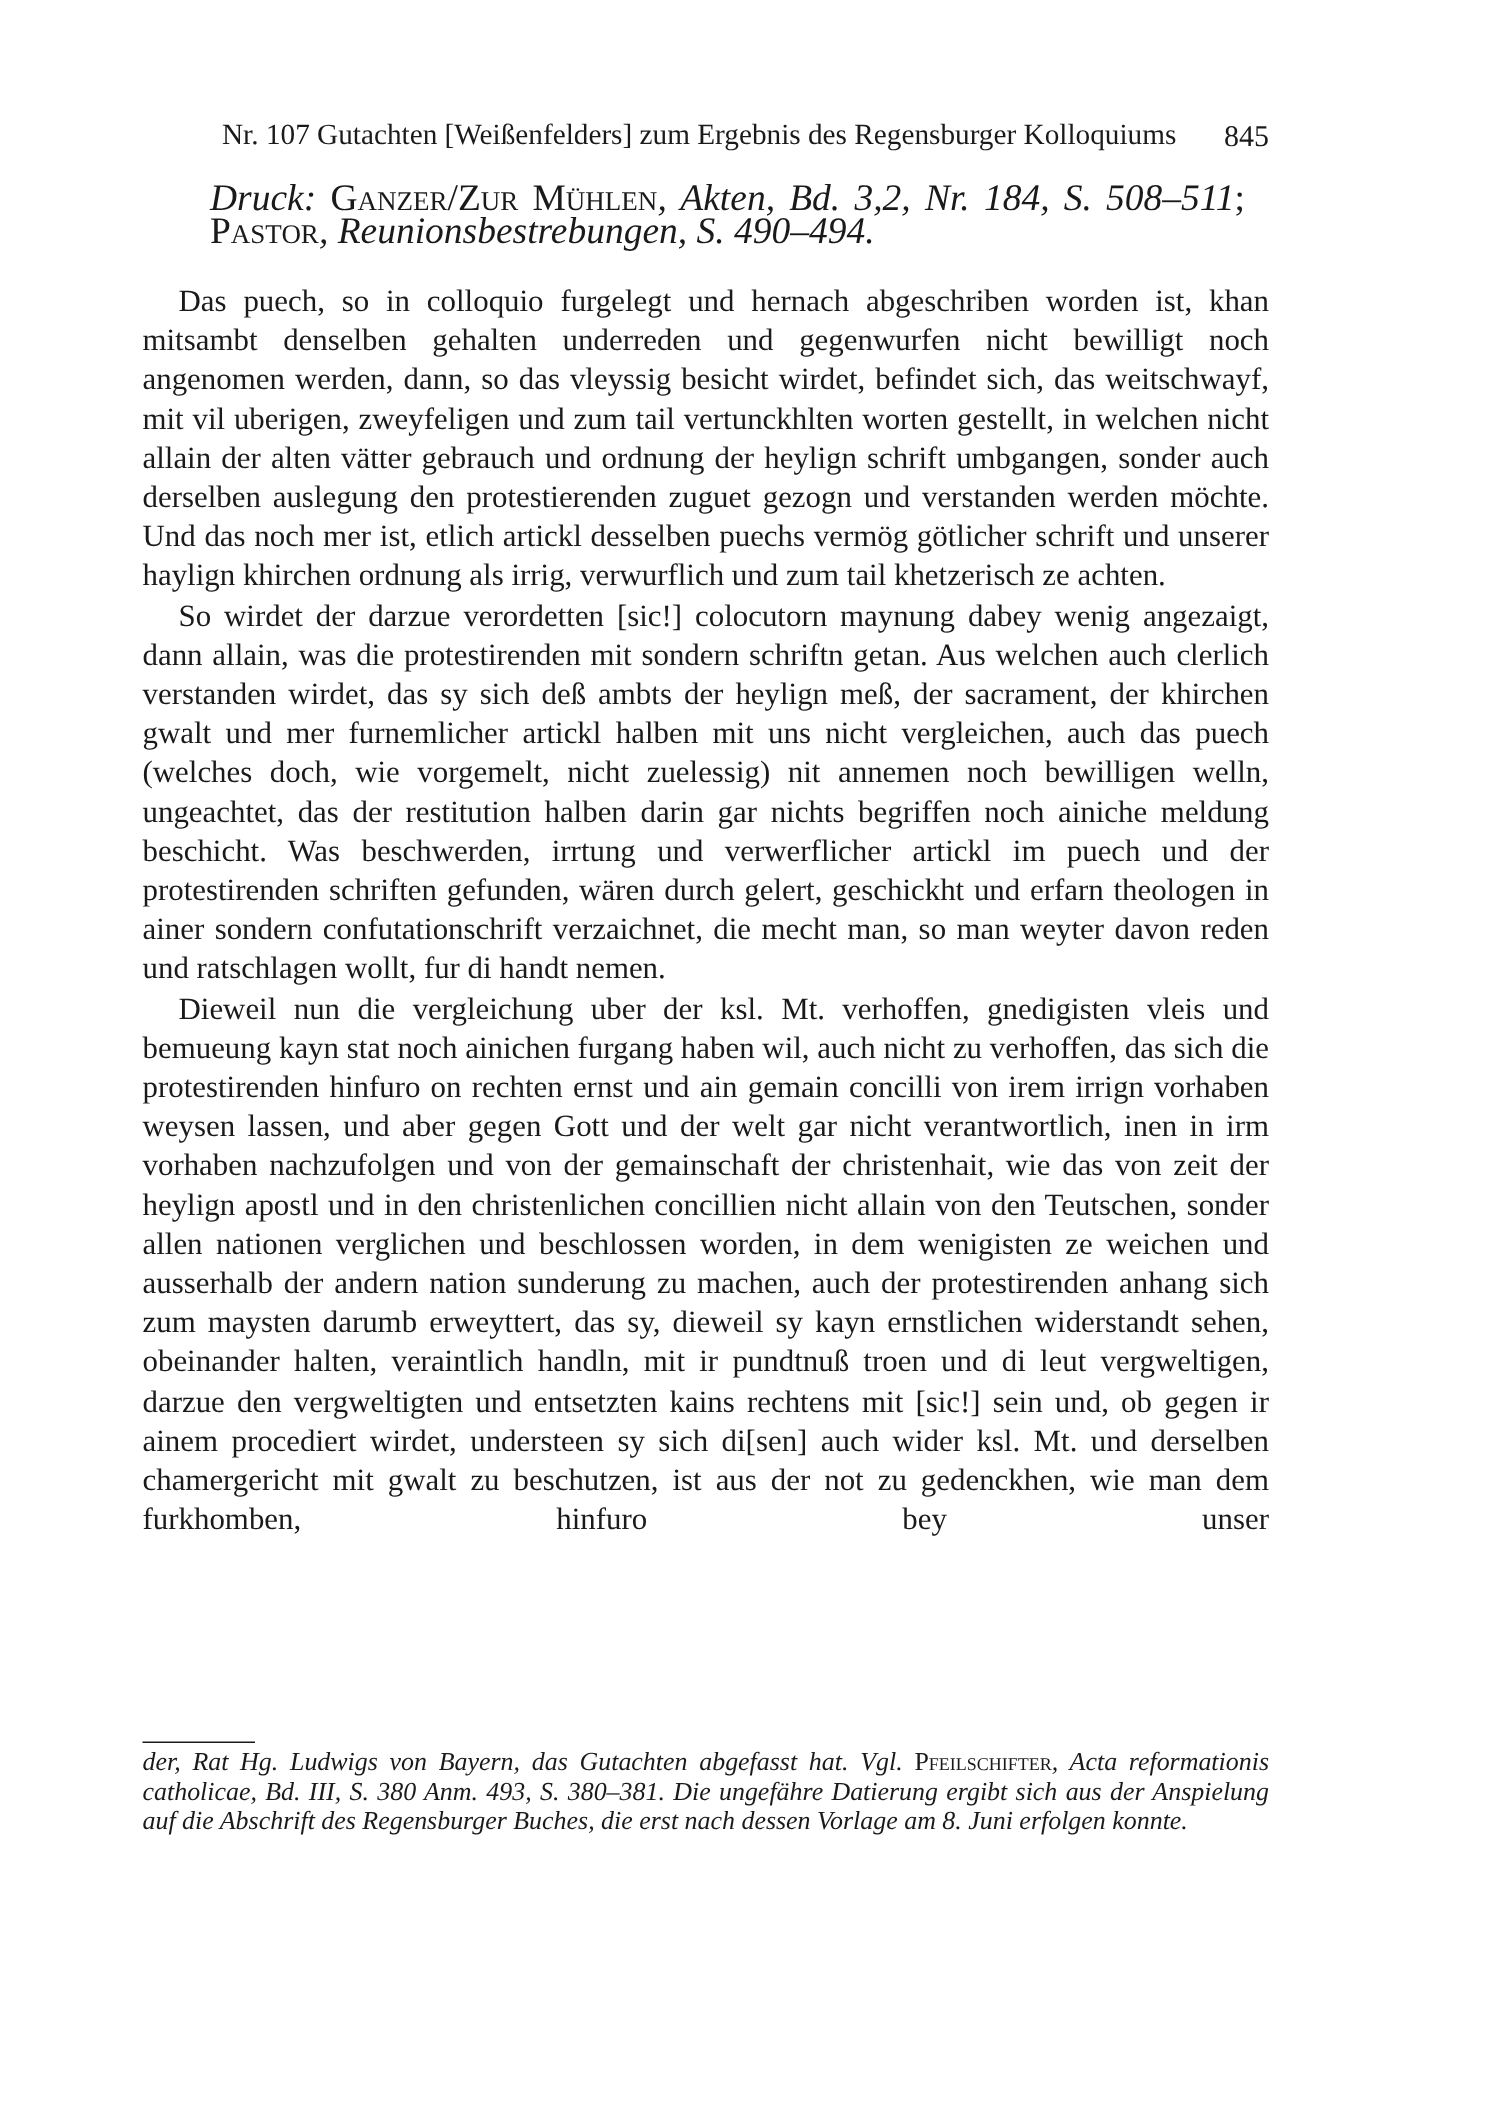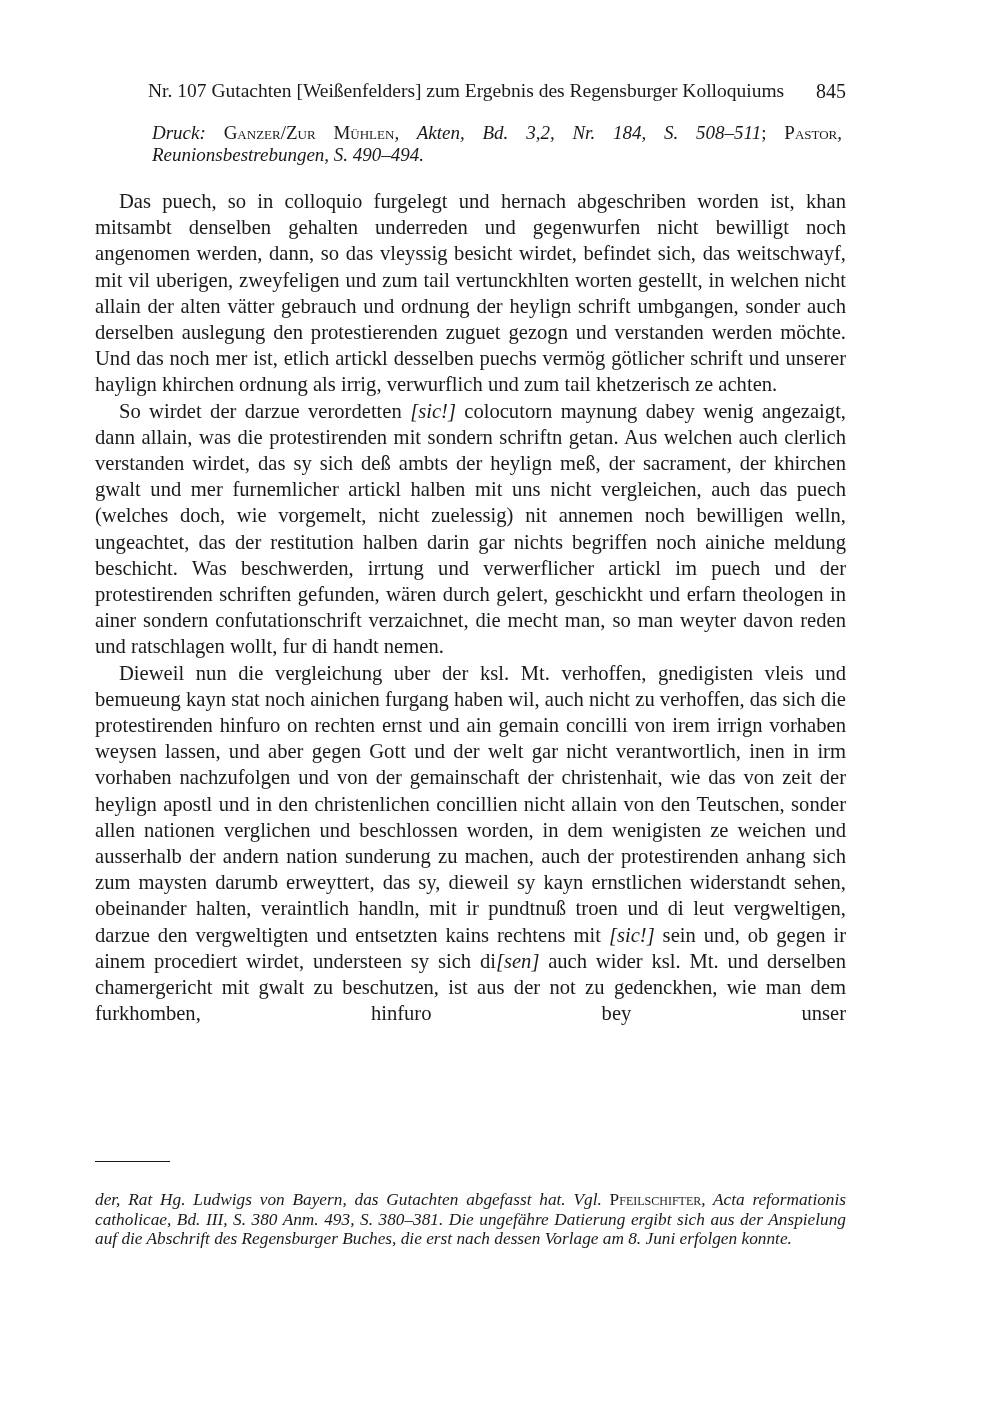--- a/index.html
+++ b/index.html
@@ -8,44 +8,43 @@
     font-family: "Liberation Serif", "DejaVu Serif", serif;
     color: #1a1a1a;
   }
   .page-header {
     position: absolute; left: 148px; top: 78px; width: 698px;
     font-size: 19.5px; line-height: 26px;
     display: flex; justify-content: space-between; align-items: flex-end;
   }
   .page-number { font-size: 20px; }
   .druck {
-    position: absolute; left: 152px; top: 122px; width: 690px;
-    font-size: 19px; line-height: 22px; font-style: italic;
+    position: absolute; left: 140px; top: 122px; width: 690px;
+    font-size: 25px; line-height: 22px; font-style: italic;
     text-align: justify;
   }
   .sc { font-style: normal; font-variant: small-caps; }
   .upr { font-style: normal; }
   .body-text {
     position: absolute; left: 95px; top: 188px; width: 751px;
     font-size: 20.6px; line-height: 26.2px;
     text-align: justify; hyphens: manual;
   }
   .body-text p { margin: 0; text-indent: 24px; }
   .body-text p.first { text-indent: 0; }
   .body-text p.last { text-align-last: justify; }
-  .it { font-style: italic; }
+  .it { }
   .footnote-rule {
     position: absolute; left: 95px; top: 1161px; width: 75px; height: 1px;
     background: #1a1a1a;
   }
   .footnote {
     position: absolute; left: 95px; top: 1165px; width: 751px;
     font-size: 17.3px; line-height: 19.5px; font-style: italic;
     text-align: justify;
-    margin-top: 25px;
   }
   .footnote .sc { font-style: normal; font-variant: small-caps; }
 </style>
 </head>
 <body>
 
 <div class="page-header">
   <span>Nr. 107 Gutachten [Weißenfelders] zum Ergebnis des Regensburger Kolloquiums</span>
   <span class="page-number">845</span>
 </div>

